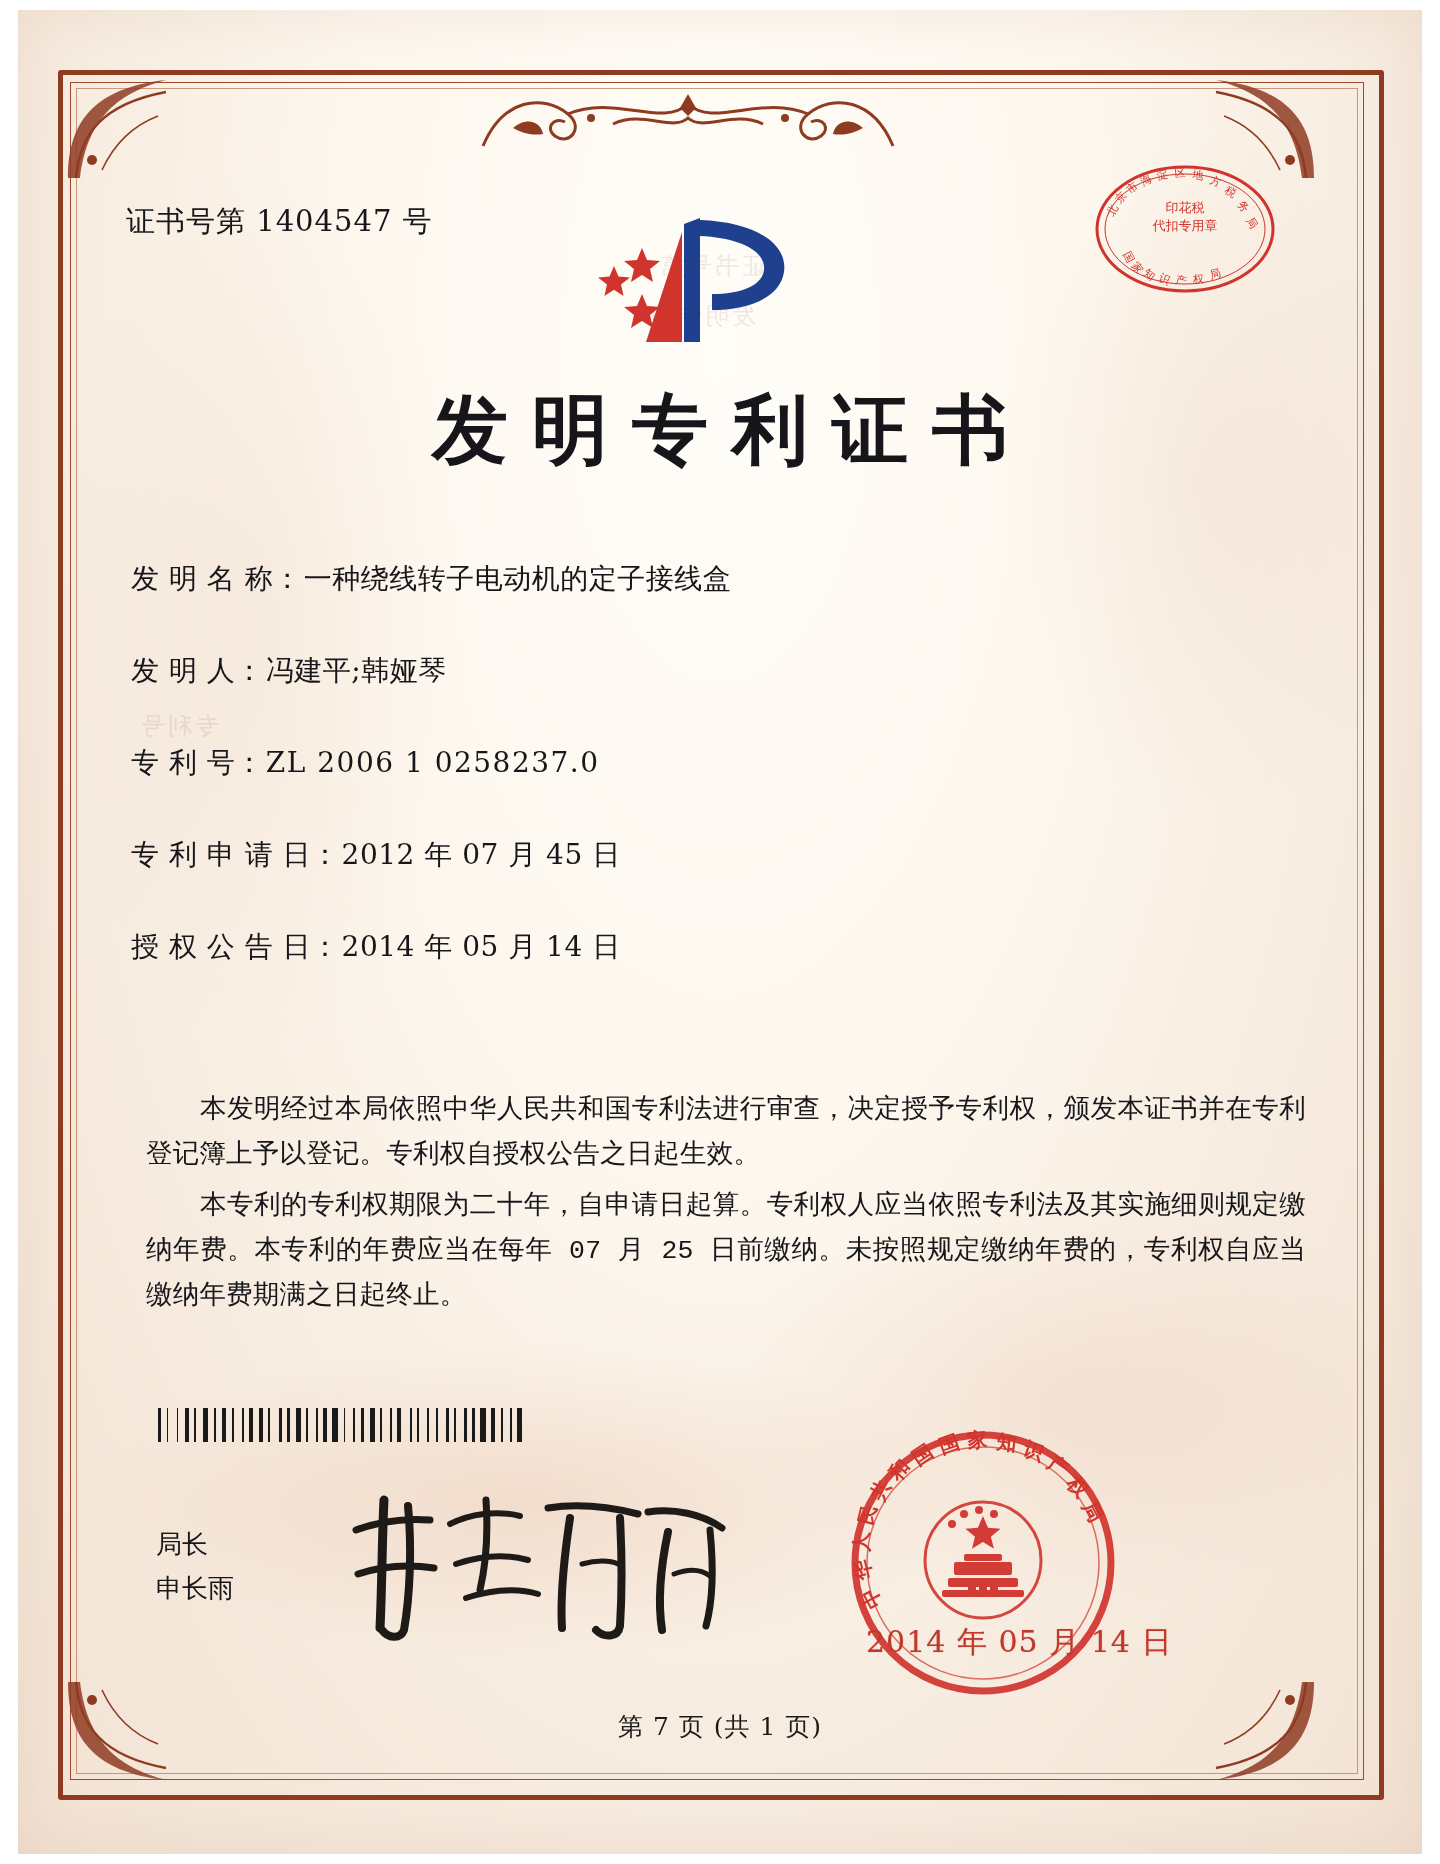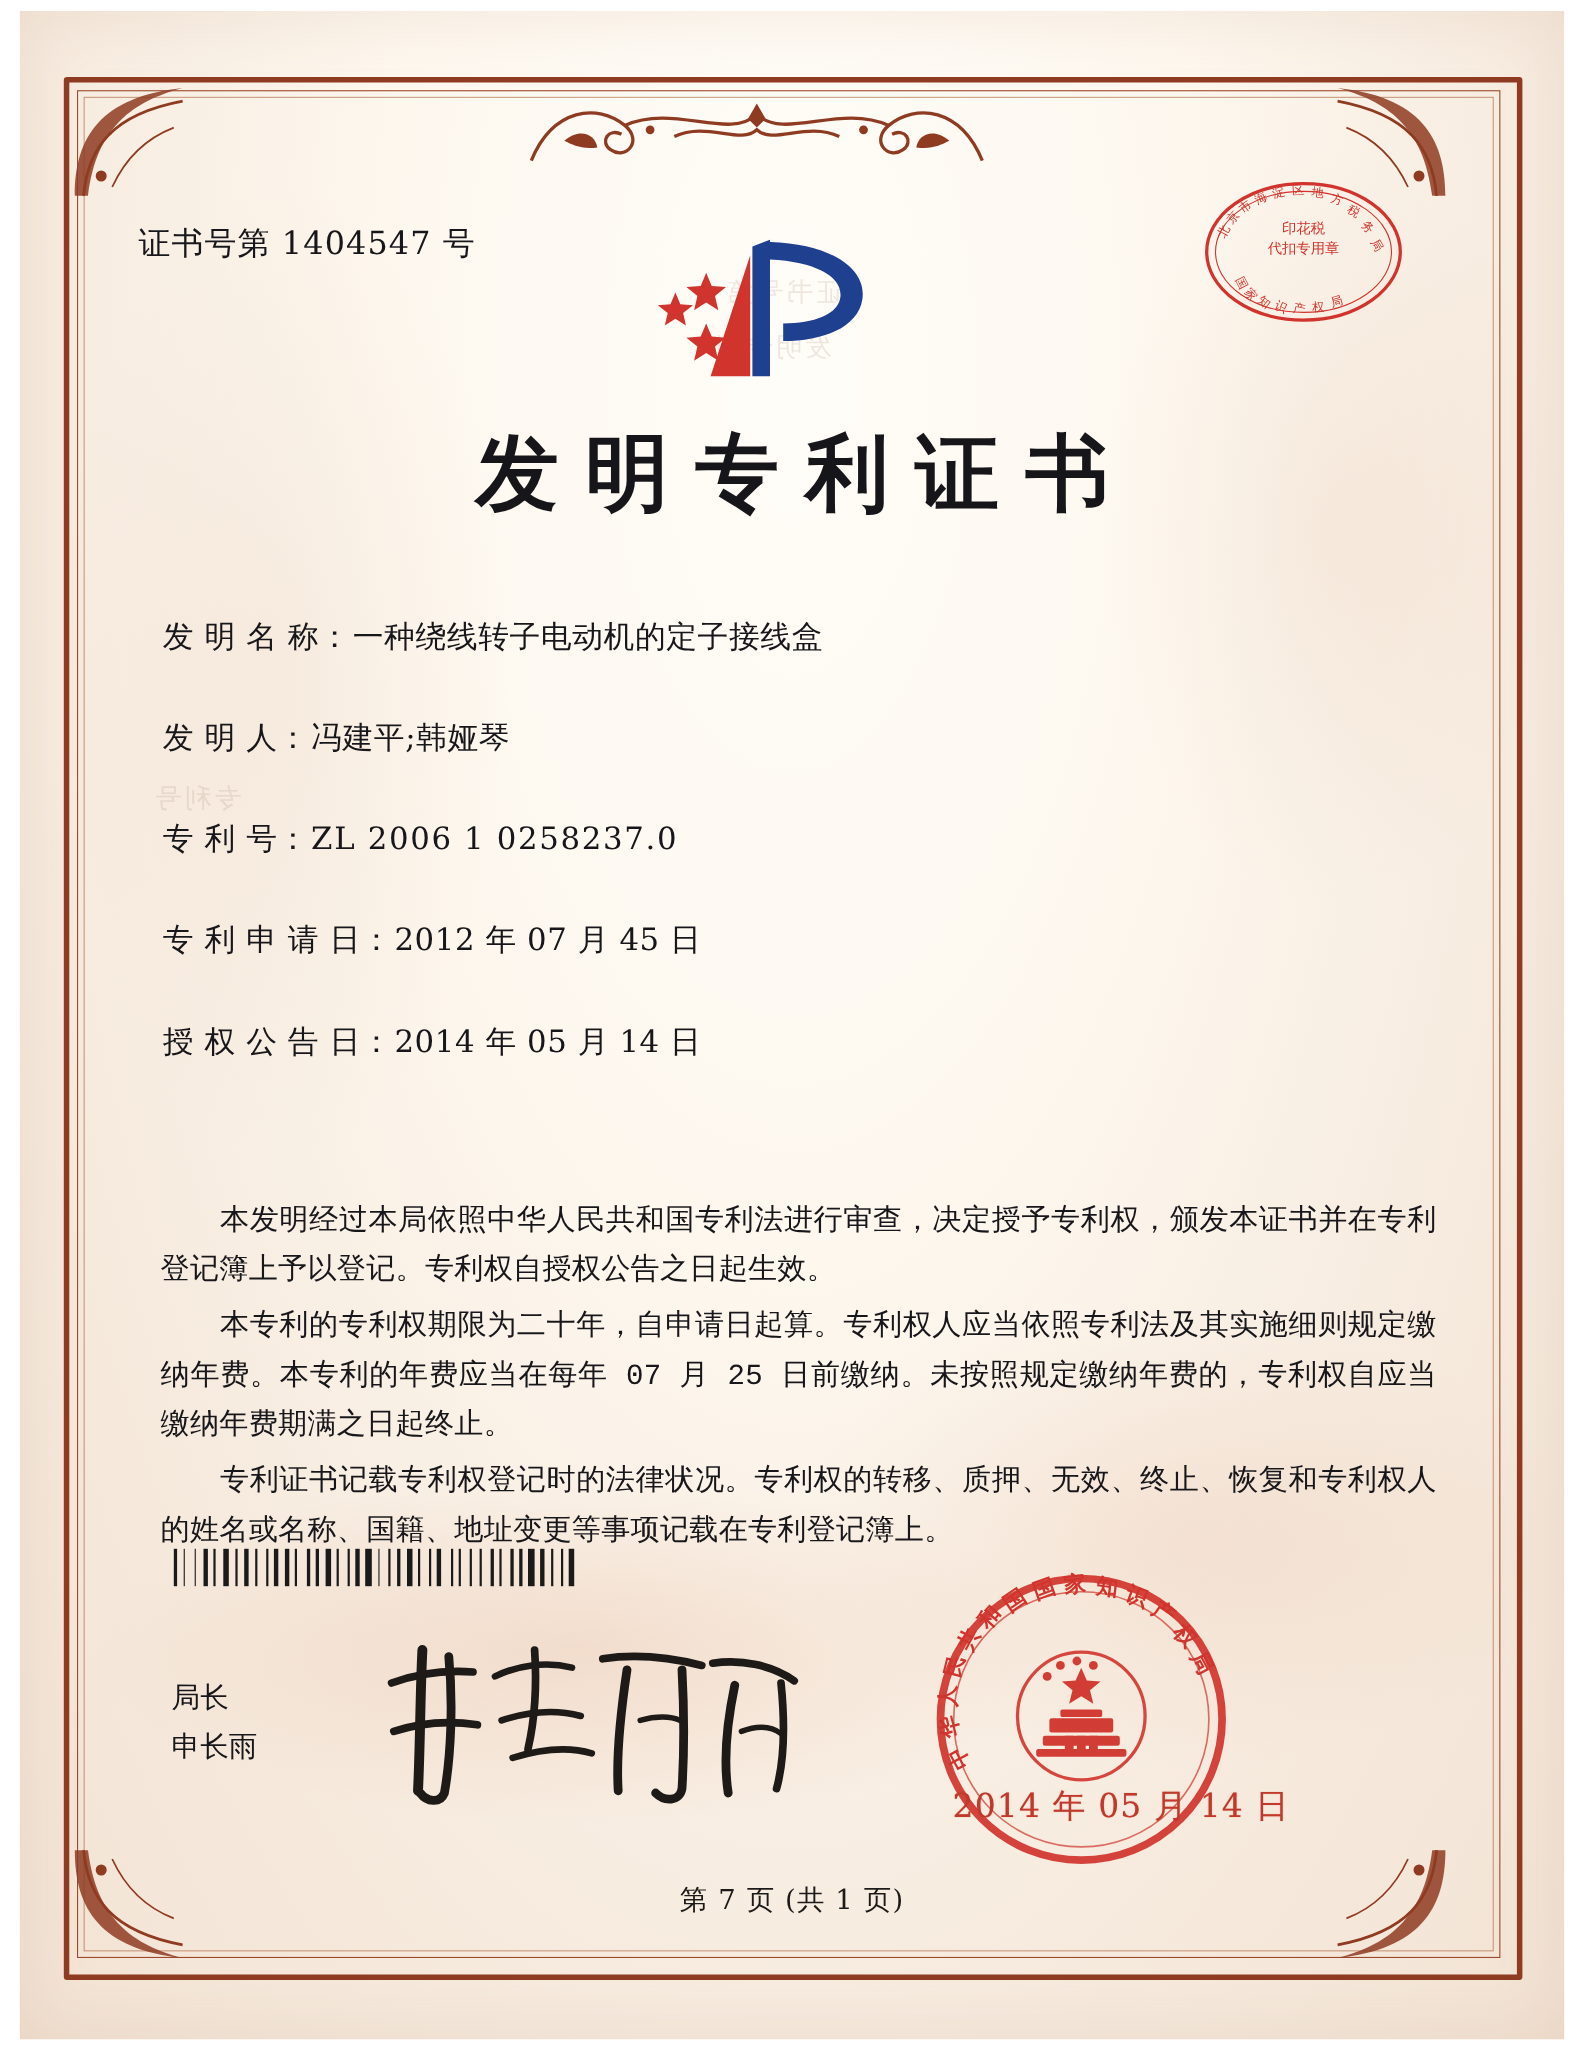--- a/index.html
+++ b/index.html
@@ -116,21 +116,21 @@
     letter-spacing: 24px;
     font-weight: bold;
     color: #16151a;
     font-family: "DejaVu Serif", serif;
     text-indent: 24px;
   }
 
   
   .fields {
     position: absolute;
-    left: 130px; top: 550px;
+    left: 113px; top: 550px;
     width: 1150px;
   }
   .field-row {
     display: flex;
     align-items: baseline;
     margin-bottom: 54px;
     font-size: 28px;
     color: #17161a;
     font-family: "DejaVu Serif", serif;
   }
@@ -385,21 +385,20 @@
       </div>
       <div class="field-row">
         <span class="field-label">授 权 公 告 日：</span>
         <span class="field-value">2014 年 05 月 14 日</span>
       </div>
     </div>
 
     <div class="body-text">
       <p>本发明经过本局依照中华人民共和国专利法进行审查，决定授予专利权，颁发本证书并在专利登记簿上予以登记。专利权自授权公告之日起生效。</p>
       <p>本专利的专利权期限为二十年，自申请日起算。专利权人应当依照专利法及其实施细则规定缴纳年费。本专利的年费应当在每年 07 月 25 日前缴纳。未按照规定缴纳年费的，专利权自应当缴纳年费期满之日起终止。</p>
-      <p>专利证书记载专利权登记时的法律状况。专利权的转移、质押、无效、终止、恢复和专利权人的姓名或名称、国籍、地址变更等事项记载在专利登记簿上。</p>
     </div>
 
     <div class="barcode" id="barcode">
         <i style="width: 4px;"></i>
         <i style="width: 2px; background: transparent;"></i>
         <i style="width: 2px;"></i>
         <i style="width: 6px; background: transparent;"></i>
         <i style="width: 2px;"></i>
         <i style="width: 3px; background: transparent;"></i>
         <i style="width: 5px;"></i>

